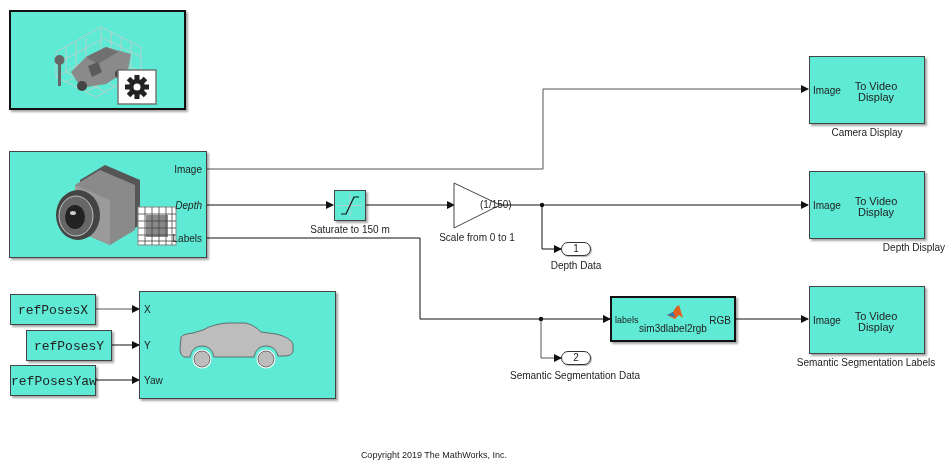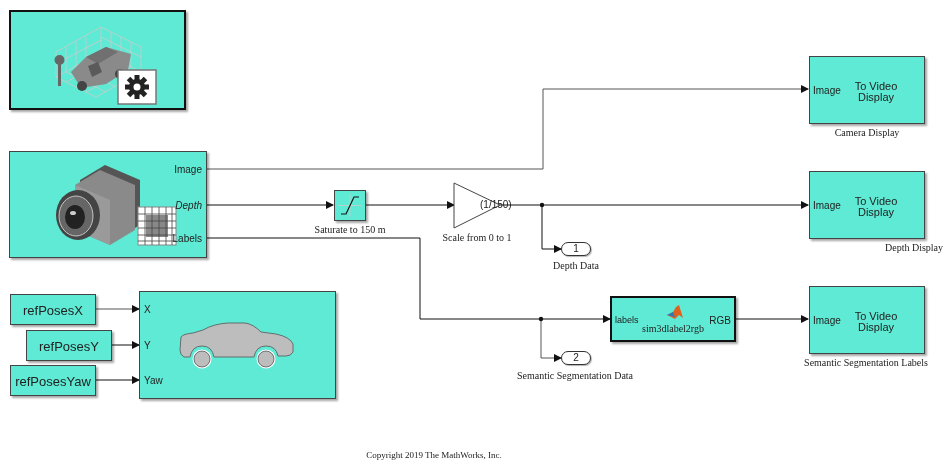--- a/index.html
+++ b/index.html
@@ -2,27 +2,27 @@
 <html><head>
 <meta charset="utf-8">
 <style>
   html, body { margin:0; padding:0; background:#ffffff; }
   body { width:949px; height:472px; position:relative; overflow:hidden;
          font-family:"Liberation Sans", sans-serif; color:#222; }
   .blk { position:absolute; background:#5eead4; border:1px solid #444;
          box-shadow:2px 2px 2px rgba(0,0,0,0.35); box-sizing:border-box; }
   .blk.thick { border:2px solid #111; }
   .lbl { position:absolute; font-size:10px; white-space:nowrap; color:#222; }
-  .lbl.c { transform:translateX(-50%); text-align:left;font-family:Liberation Serif, serif; }
+  .lbl.c { transform:translateX(-50%); text-align:left; }
   .port { position:absolute; font-size:10px; color:#222; white-space:nowrap; }
   .port.r { text-align:right; }
   svg.wires { position:absolute; left:0; top:0; }
   .center-text { position:absolute; font-size:11px; text-align:center; line-height:11px; color:#222; }
   .const-text { position:absolute; left:0; right:0; top:50%; transform:translateY(-50%);
-                text-align:center; font-size:13px; color:#222; }
+                text-align:center; font-size:13px; color:#222;font-family:Liberation Mono, monospace; }
   .outport { position:absolute; border:1px solid #333; border-radius:9px; background:#fff;
              font-size:10px; text-align:center; line-height:12px; box-sizing:border-box;
              box-shadow:1px 1px 1px rgba(0,0,0,0.3); }
   .icon { position:absolute; }
 </style>
 </head>
 <body>
 
 <svg class="wires" width="949" height="472">
   <defs>

